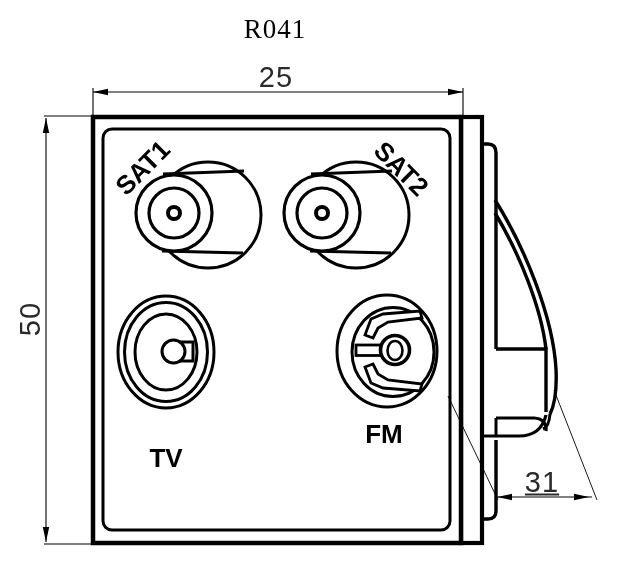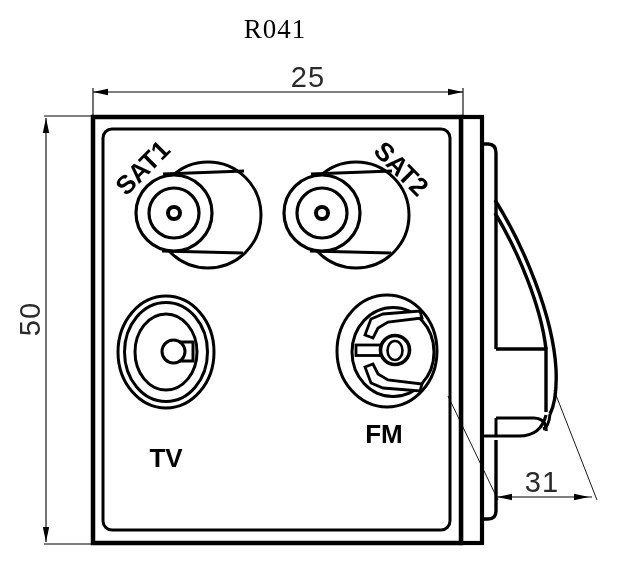--- a/index.html
+++ b/index.html
@@ -123,25 +123,25 @@
       <path d="M448,396 L498,500" stroke-width="0.9"></path>
       <path d="M554,390 L597,500" stroke-width="0.9"></path>
       <path d="M497,497 H592"></path>
       <path d="M497,497 L512,493.8 L512,500.2 Z" fill="#000" stroke="none"></path>
       <path d="M589,497 L574,493.8 L574,500.2 Z" fill="#000" stroke="none"></path>
     </g>
   </svg>
 
   <div class="txt title" style="left:275px; top:29px;">R041</div>
 
-  <div class="txt dim" style="left:276px; top:77px;margin-left:32px;">25</div>
+  <div class="txt dim" style="left:276px; top:77px;">25</div>
 
   <div class="txt dim dim-rot90" style="left:30px; top:319px;">50</div>
 
-  <div class="txt dim" style="left:542px; top:482px;">31</div>
+  <div class="txt dim" style="left:542px; top:482px;text-decoration:underline;">31</div>
 
   <div class="txt lbl rot-m45" style="left:143px; top:168px;">SAT1</div>
 
   <div class="txt lbl rot-p45" style="left:401px; top:169px;">SAT2</div>
 
   <div class="txt lbl" style="left:166px; top:458px;">TV</div>
 
   <div class="txt lbl" style="left:384px; top:434px;">FM</div>
 
 </div>

